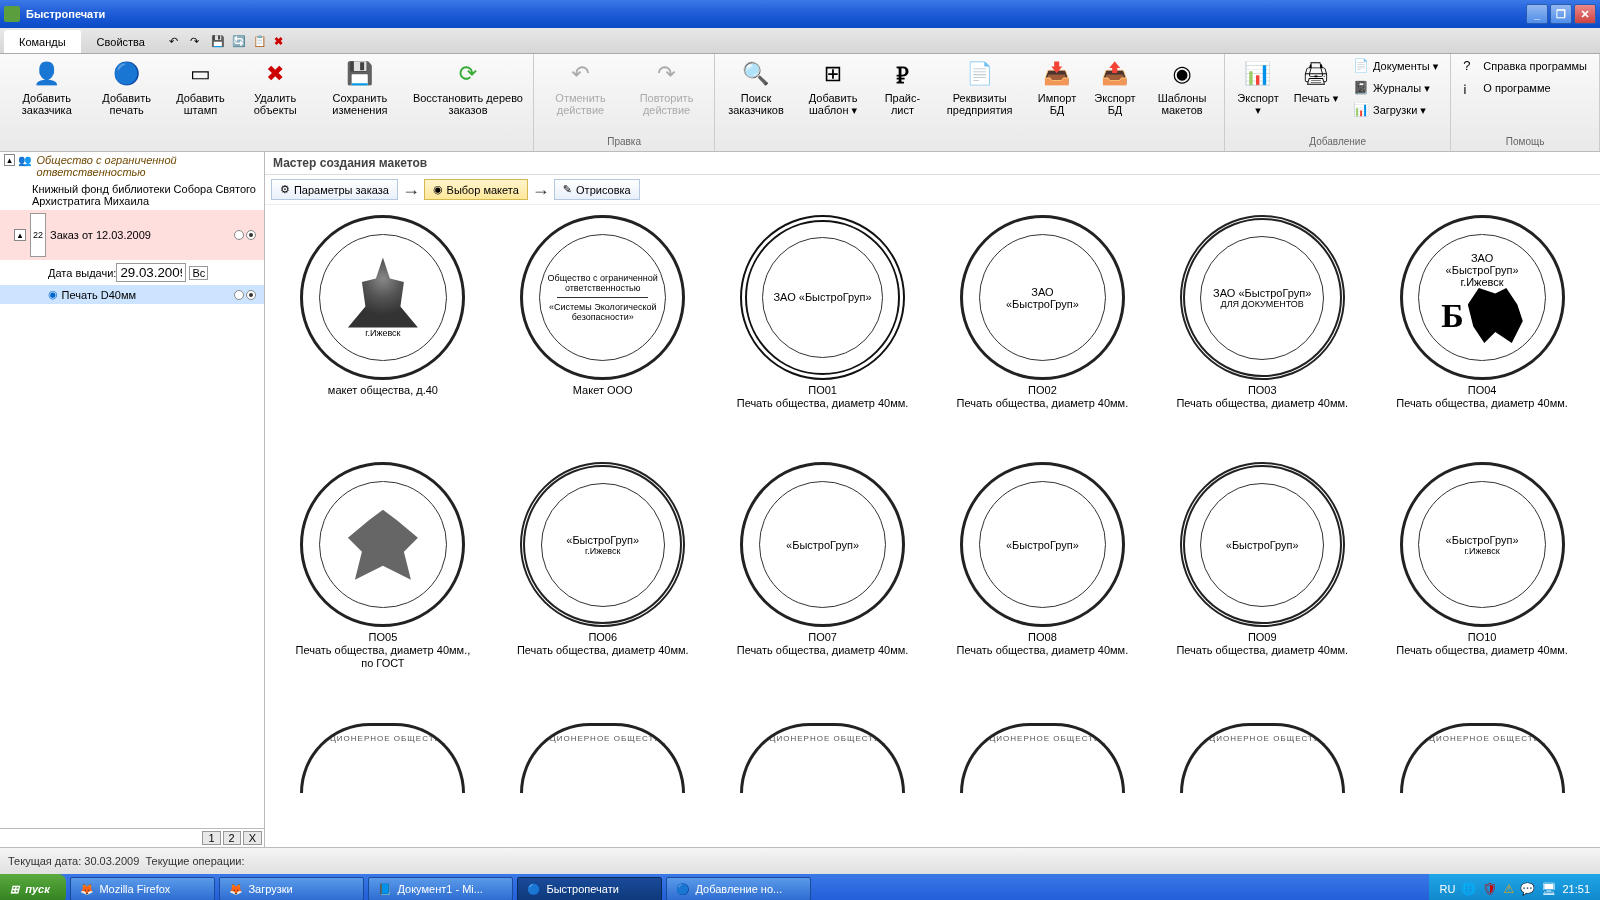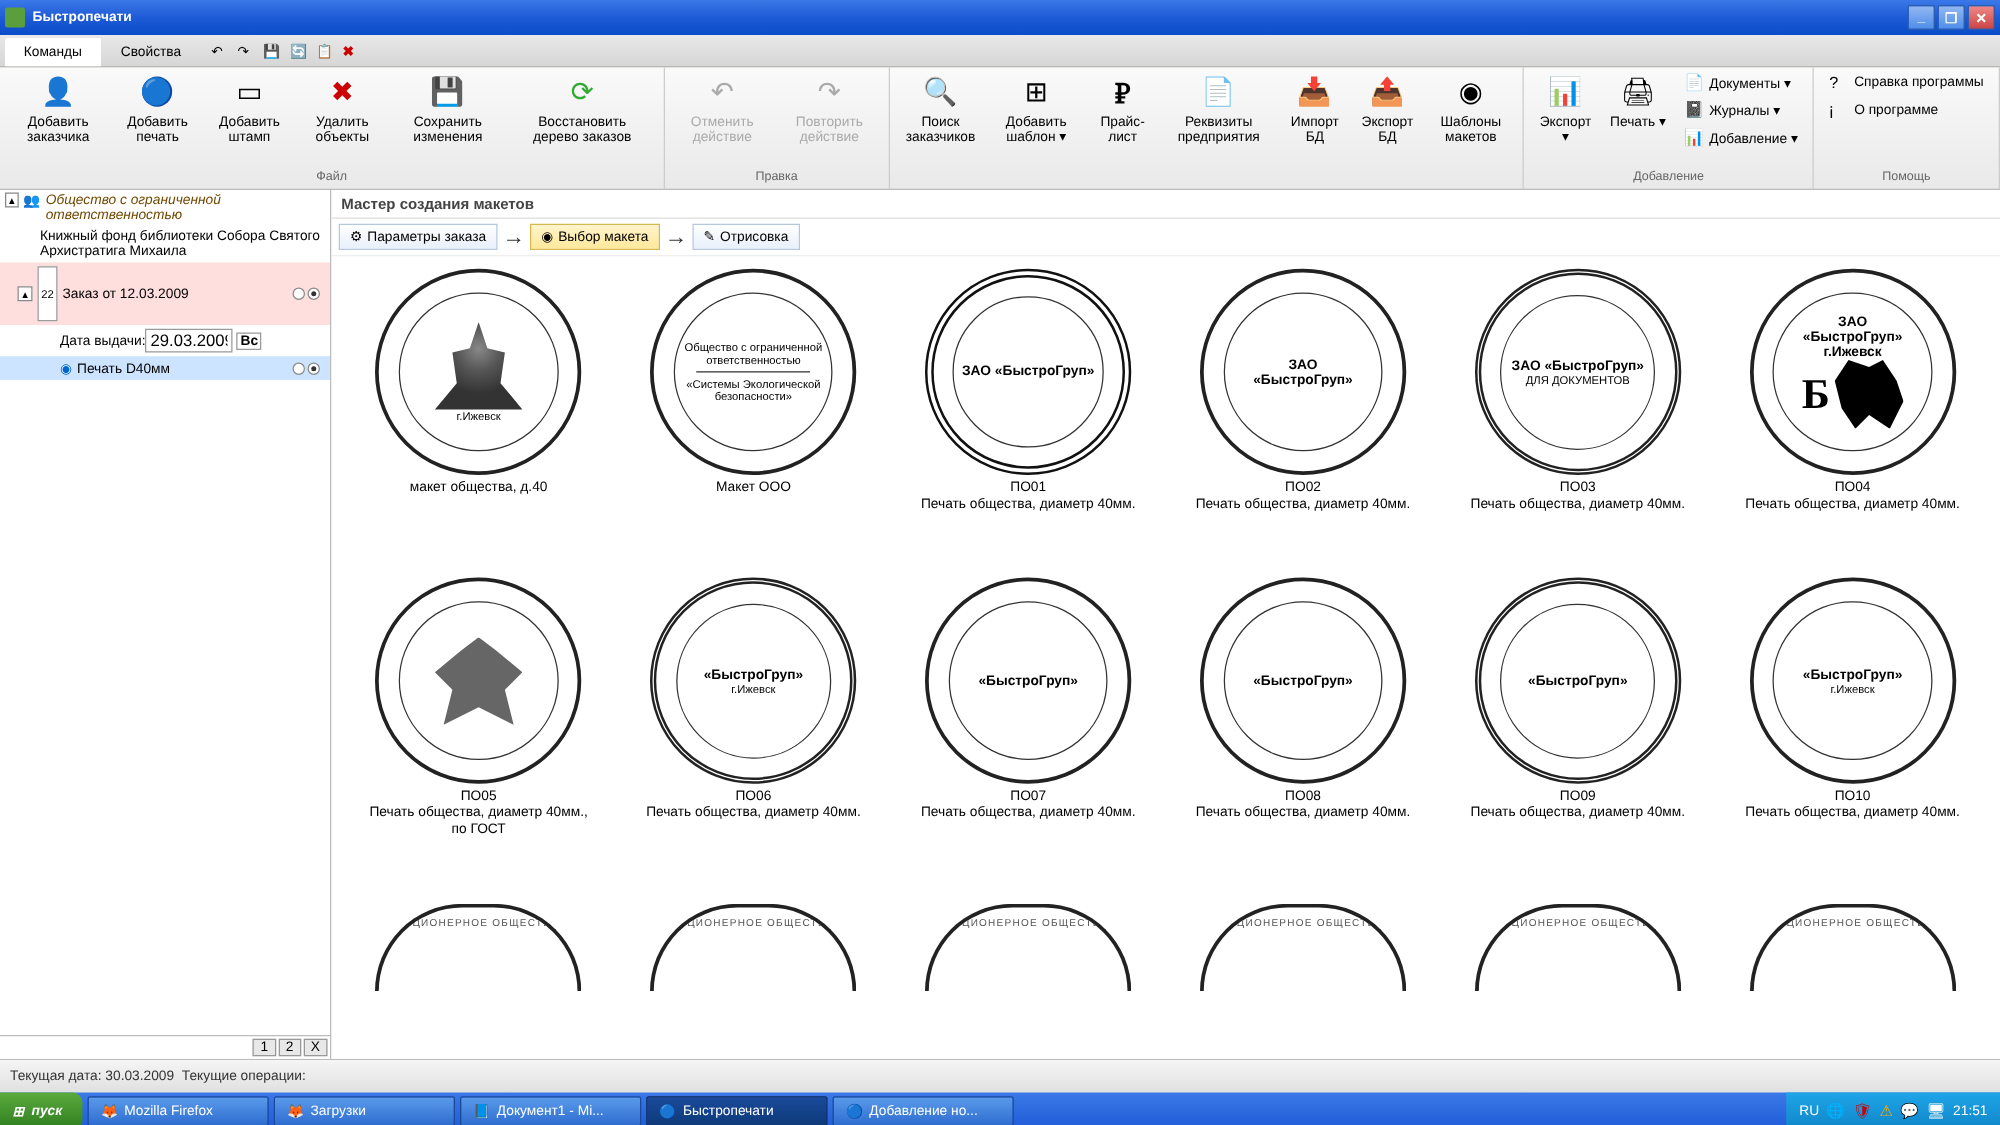--- a/index.html
+++ b/index.html
@@ -39,40 +39,40 @@
 .tree{flex:1;font-size:11px;}
 .tree-node{padding:2px 4px;display:flex;align-items:flex-start;gap:4px}
 .tree-exp{width:12px;height:12px;border:1px solid #888;background:#fff;font-size:9px;text-align:center;line-height:10px;cursor:pointer}
 .tree-row{padding:3px 4px;display:flex;align-items:center}
 .tree-sel-pink{background:#ffdede}
 .tree-sel-blue{background:#cce4ff}
 .radio-dots{margin-left:auto;display:flex;align-items:center;gap:2px;margin-right:4px}
 .rd{width:10px;height:10px;border:1px solid #888;border-radius:50%;background:#fff}
 .rd.on::after{content:"";display:block;width:4px;height:4px;background:#333;border-radius:50%;margin:2px}
 .date-input{border:1px solid #999;background:#fff;padding:1px 3px;width:70px}
-.vs-box{border:1px solid #999;background:#fff;padding:0 2px;font-weight:bold}
+.vs-box{border:1px solid #999;background:#fff;padding:0 2px;font-weight:normal}
 
 .sidebar-bottom{border-top:1px solid #bbb;padding:2px;display:flex;justify-content:flex-end;gap:2px}
 .sb-tab{border:1px solid #999;padding:0 5px;background:#e8e8e8;cursor:pointer}
 
 
 .content{flex:1;display:flex;flex-direction:column;overflow:hidden;background:#fff}
 .content-title{padding:4px 8px;font-weight:bold;font-size:12px;color:#444;border-bottom:1px solid #ddd}
 .wizard-steps{padding:4px 6px;display:flex;align-items:center;gap:4px;border-bottom:1px solid #eee}
 .wstep{border:1px solid #b5c8e0;background:linear-gradient(#fff,#e8f0fb);padding:3px 8px;display:flex;align-items:center;gap:4px;cursor:pointer}
 .wstep.active{background:linear-gradient(#fff4cc,#ffe89a);border-color:#d6b850}
 .arrow{font-size:18px;color:#333}
 
 .gallery{flex:1;overflow-y:auto;padding:10px 12px;display:grid;grid-template-columns:repeat(6,1fr);gap:12px 8px}
 .gitem{display:flex;flex-direction:column;align-items:center;cursor:pointer}
 .stamp{width:165px;height:165px;border-radius:50%;border:3px solid #222;position:relative;display:flex;align-items:center;justify-content:center;margin-bottom:4px;background:#fff}
 .stamp-inner{width:80%;height:80%;border-radius:50%;border:1px solid #333;display:flex;flex-direction:column;align-items:center;justify-content:center;font-size:11px;text-align:center;padding:6px}
 .stamp-dbl{border:5px double #222}
 .stamp-thick{border:7px double #111}
-.stamp-txt{font-weight:bold;font-size:11px}
+.stamp-txt{font-weight:normal;font-size:11px}
 .stamp-sm{font-size:9px}
 .glabel{text-align:center;font-size:11px;line-height:13px;max-width:175px}
 .glabel .t{font-weight:normal}
 .church{width:70px;height:70px;background:radial-gradient(circle at 50% 30%,#888 0%,#555 30%,#333 60%);clip-path:polygon(50% 0,60% 30%,80% 35%,75% 70%,100% 100%,0 100%,25% 70%,20% 35%,40% 30%)}
 .eagle{width:70px;height:70px;background:#666;clip-path:polygon(50% 0,70% 15%,100% 40%,80% 60%,90% 100%,50% 80%,10% 100%,20% 60%,0 40%,30% 15%)}
 .lion{width:55px;height:55px;background:#000;clip-path:polygon(20% 0,50% 10%,70% 0,90% 30%,100% 60%,80% 100%,50% 80%,30% 100%,10% 70%,0 30%)}
 .bigb{font-size:34px;font-weight:bold;font-family:serif}
 
 
 .statusbar{height:27px;background:linear-gradient(#f5f5f5,#e0e0e0);border-top:1px solid #bbb;padding:3px 8px;font-size:11px;color:#333;display:flex;align-items:center}
@@ -138,21 +138,20 @@
           <div class="rbtn-icon">💾</div>
           <div class="rbtn-label">Сохранить
 изменения</div>
         </div>
       <div class="rbtn">
           <div class="rbtn-icon" style="color:#3a3">⟳</div>
           <div class="rbtn-label">Восстановить
 дерево заказов</div>
         </div>
     </div>
-    <div class="rgroup-label">Файл</div>
   </div>
   <div class="rgroup">
     <div class="rgroup-items">
       <div class="rbtn disabled">
           <div class="rbtn-icon">↶</div>
           <div class="rbtn-label">Отменить
 действие</div>
         </div>
       <div class="rbtn disabled">
           <div class="rbtn-icon">↷</div>
@@ -217,21 +216,21 @@
         <div class="rcol-item">
             <span class="sm-icon">📄</span>
             <span>Документы ▾</span>
           </div>
         <div class="rcol-item">
             <span class="sm-icon">📓</span>
             <span>Журналы ▾</span>
           </div>
         <div class="rcol-item">
             <span class="sm-icon">📊</span>
-            <span>Добавление ▾</span>
+            <span>Загрузки ▾</span>
           </div>
       </div>
     </div>
     <div class="rgroup-label">Добавление</div>
   </div>
   <div class="rgroup" style="flex:1">
     <div class="rgroup-items">
       <div class="rcol">
         <div class="rcol-item">
             <span class="sm-icon">?</span>

